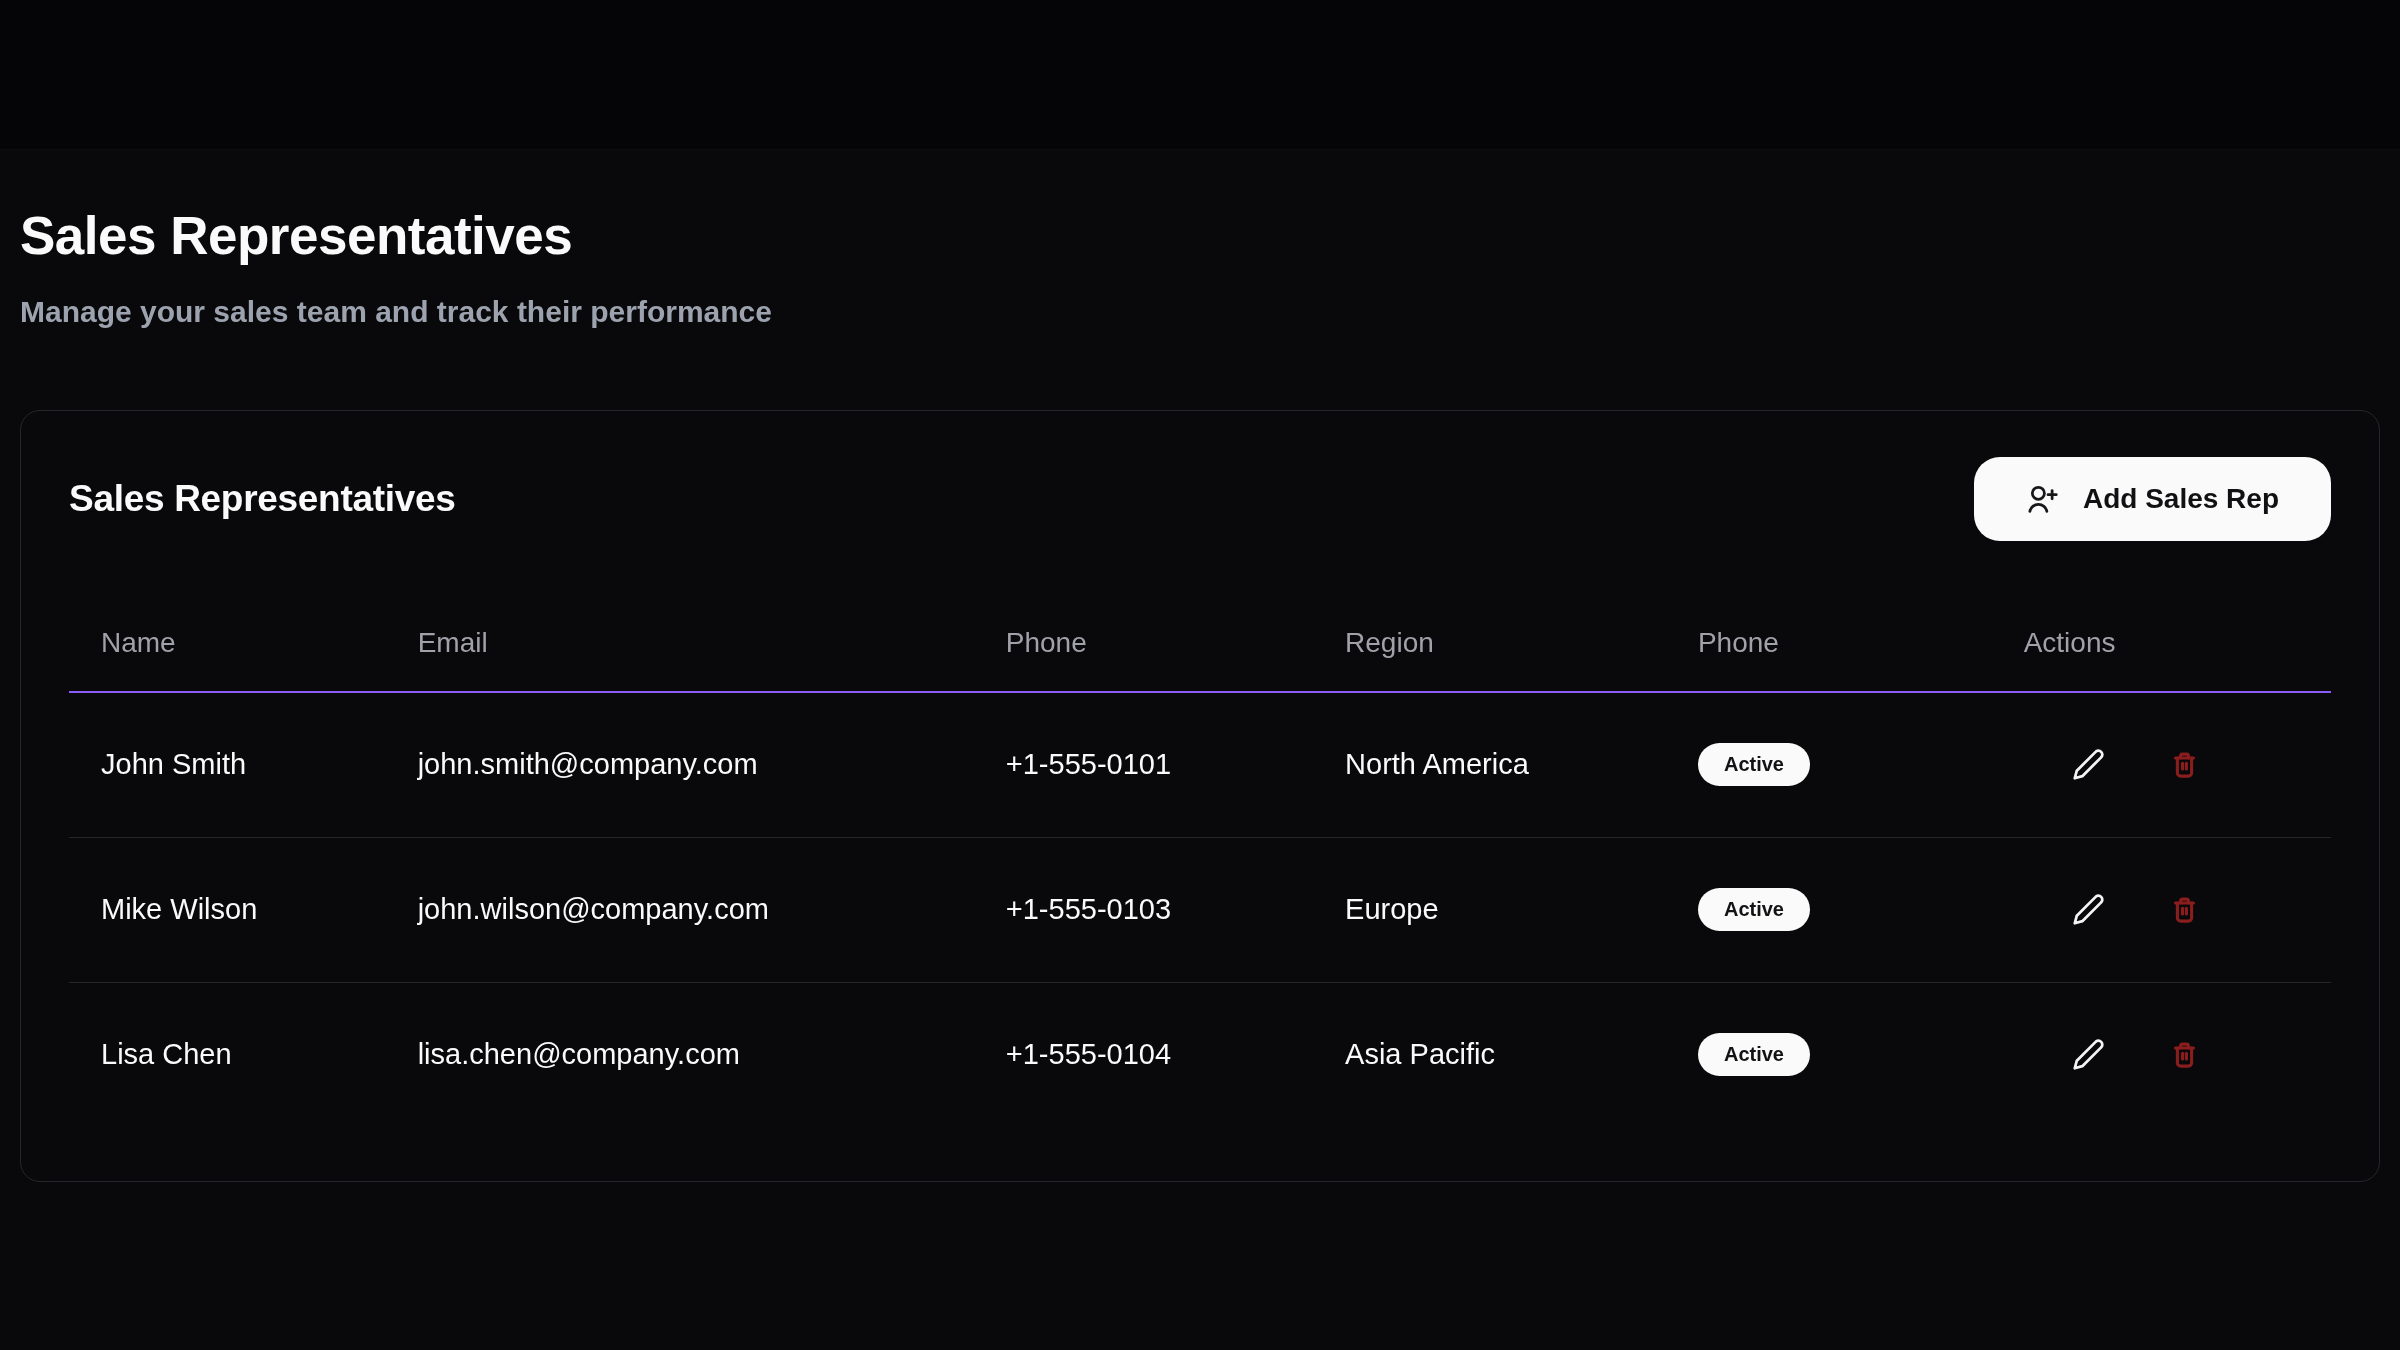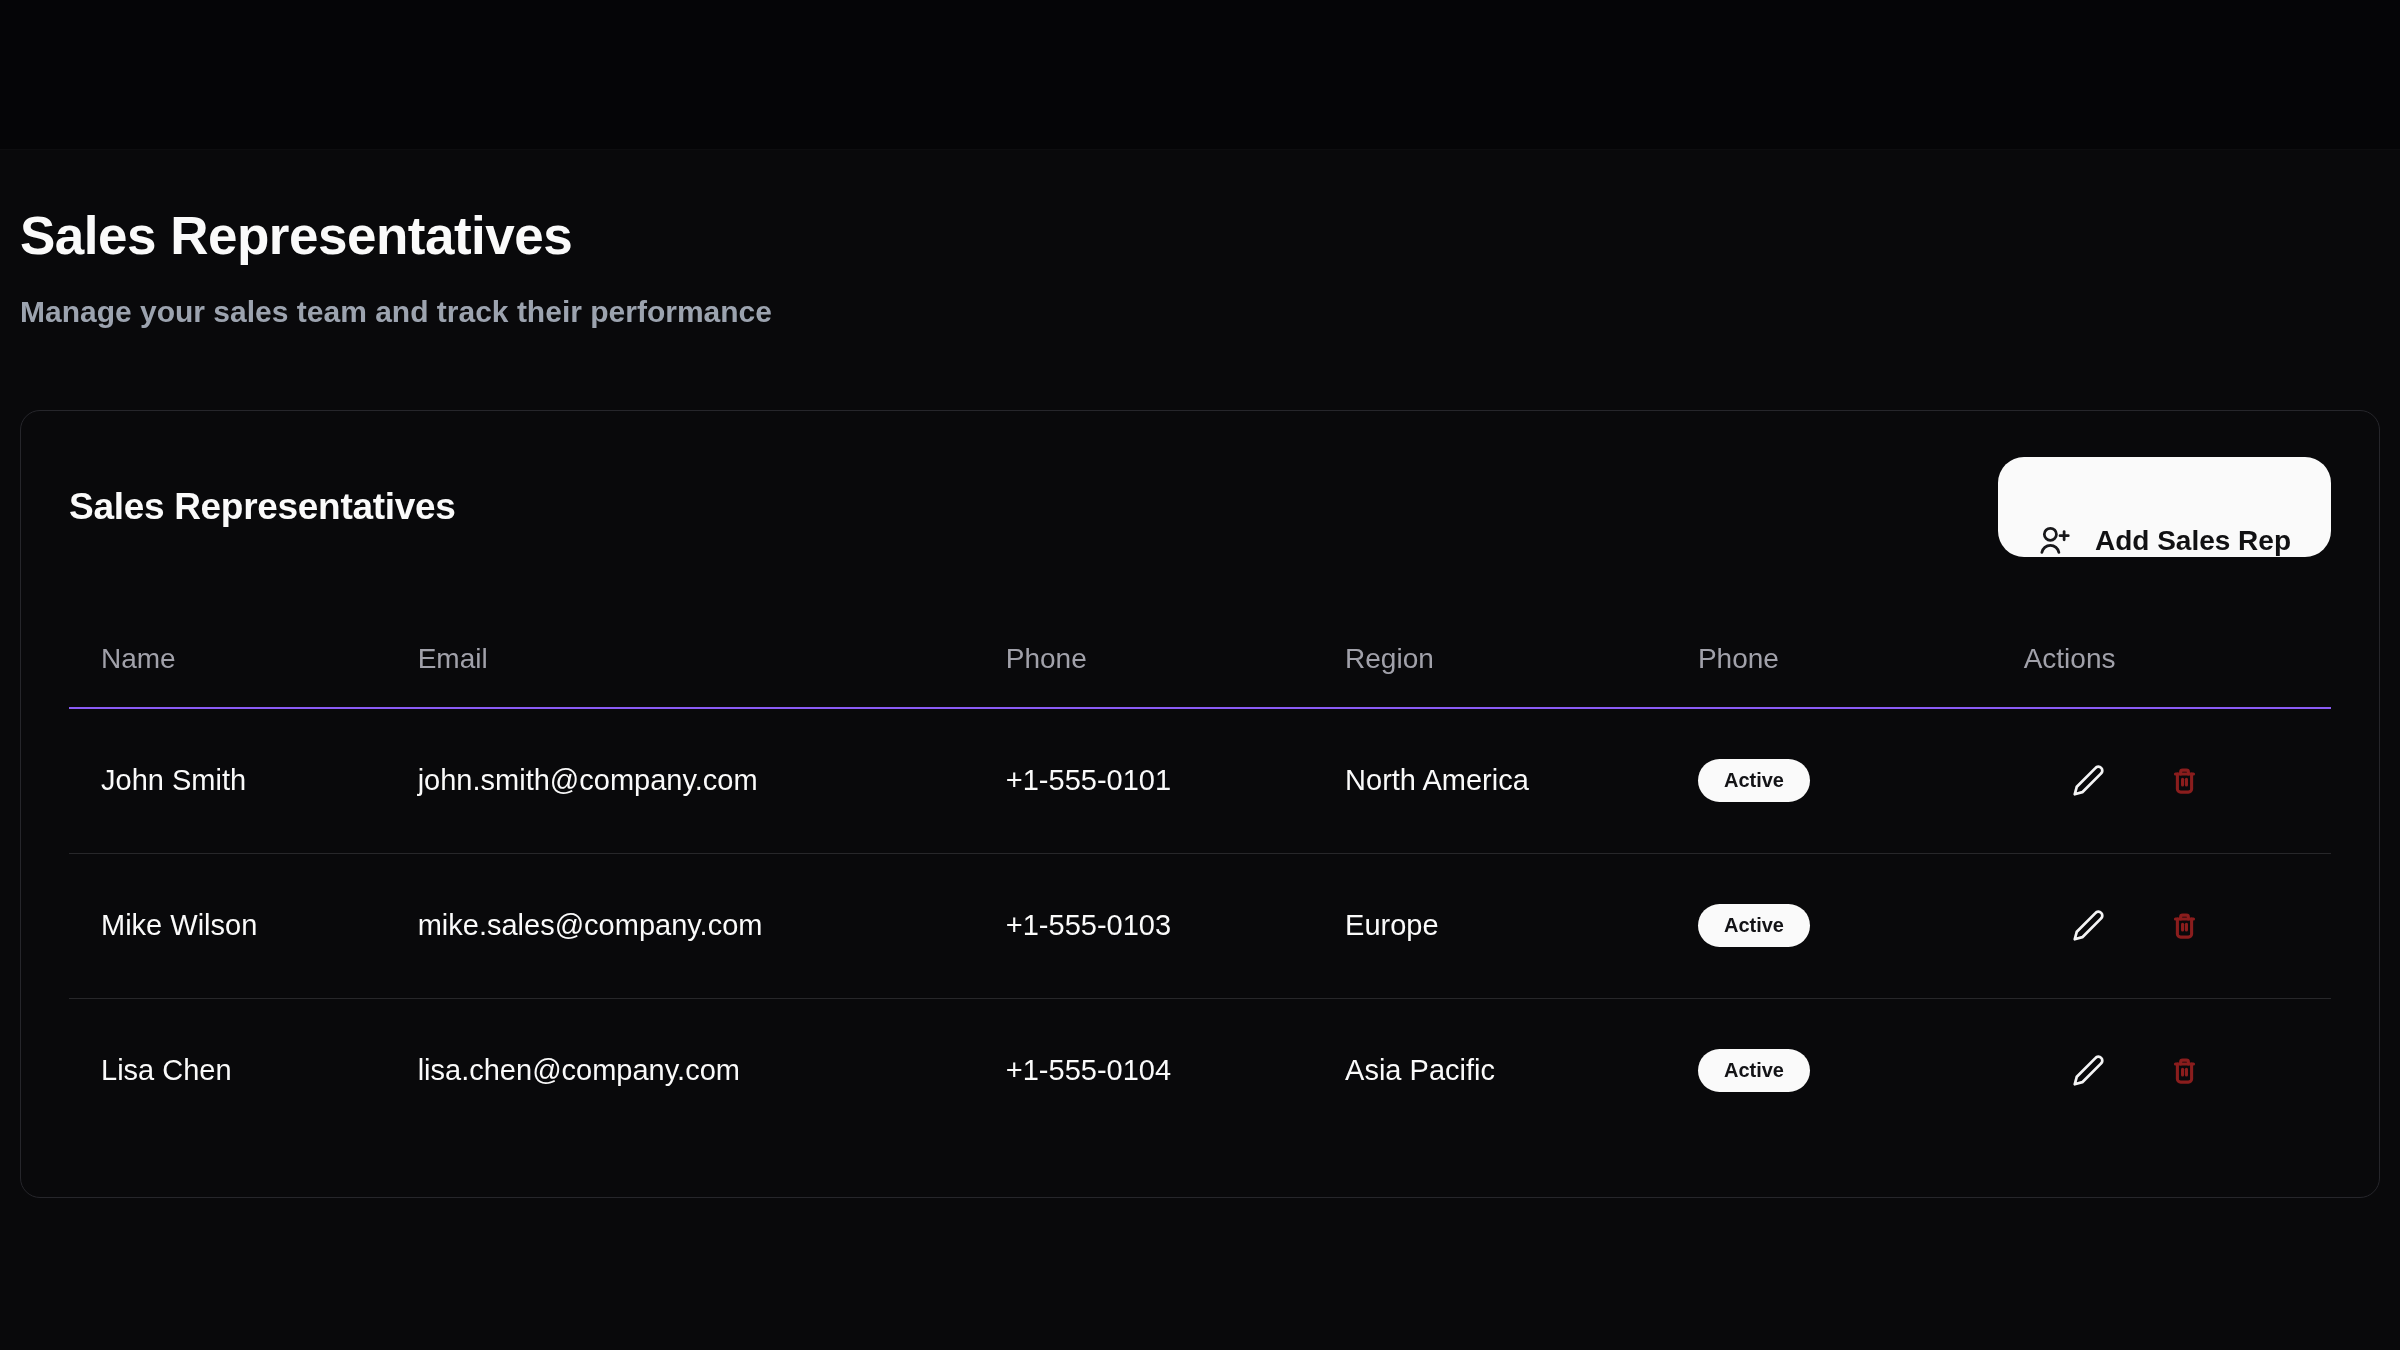--- a/index.html
+++ b/index.html
@@ -49,24 +49,24 @@
   }
   .card-title {
     margin: 0;
     font-size: 37px;
     font-weight: 700;
     letter-spacing: -0.3px;
     color: #fafafa;
   }
   .add-btn {
     display: inline-flex;
-    align-items: flex-end;
+    align-items: center;
     gap: 24px;
-    height: 100px;
-    padding: 0 40px;
+    height: 84px;
+    padding: 0 52px;
     background: #fafafa;
     color: #111113;
     border: none;
     border-radius: 26px;
     font-family: "Liberation Sans", sans-serif;
     font-size: 28px;
     font-weight: 600;
     cursor: pointer;
   }
   .add-btn svg { display: block; }
@@ -201,21 +201,21 @@
                       <line x1="13.5" y1="11" x2="13.5" y2="15.5"></line>
                     </svg>
                   </span>
                 </button>
               </div>
             </td>
           </tr>
 
           <tr>
             <td class="cell-name">Mike Wilson</td>
-            <td>mike.sales@company.com</td>
+            <td>john.wilson@company.com</td>
             <td>+1-555-0103</td>
             <td>Europe</td>
             <td>
               <span class="status-badge">Active</span>
             </td>
             <td>
               <div class="actions-cell">
                 <button class="icon-btn">
                   <span class="edit-icon">
                     <svg width="33" height="33" viewBox="0 0 24 24" fill="none" stroke="currentColor" stroke-width="2" stroke-linecap="round" stroke-linejoin="round">

